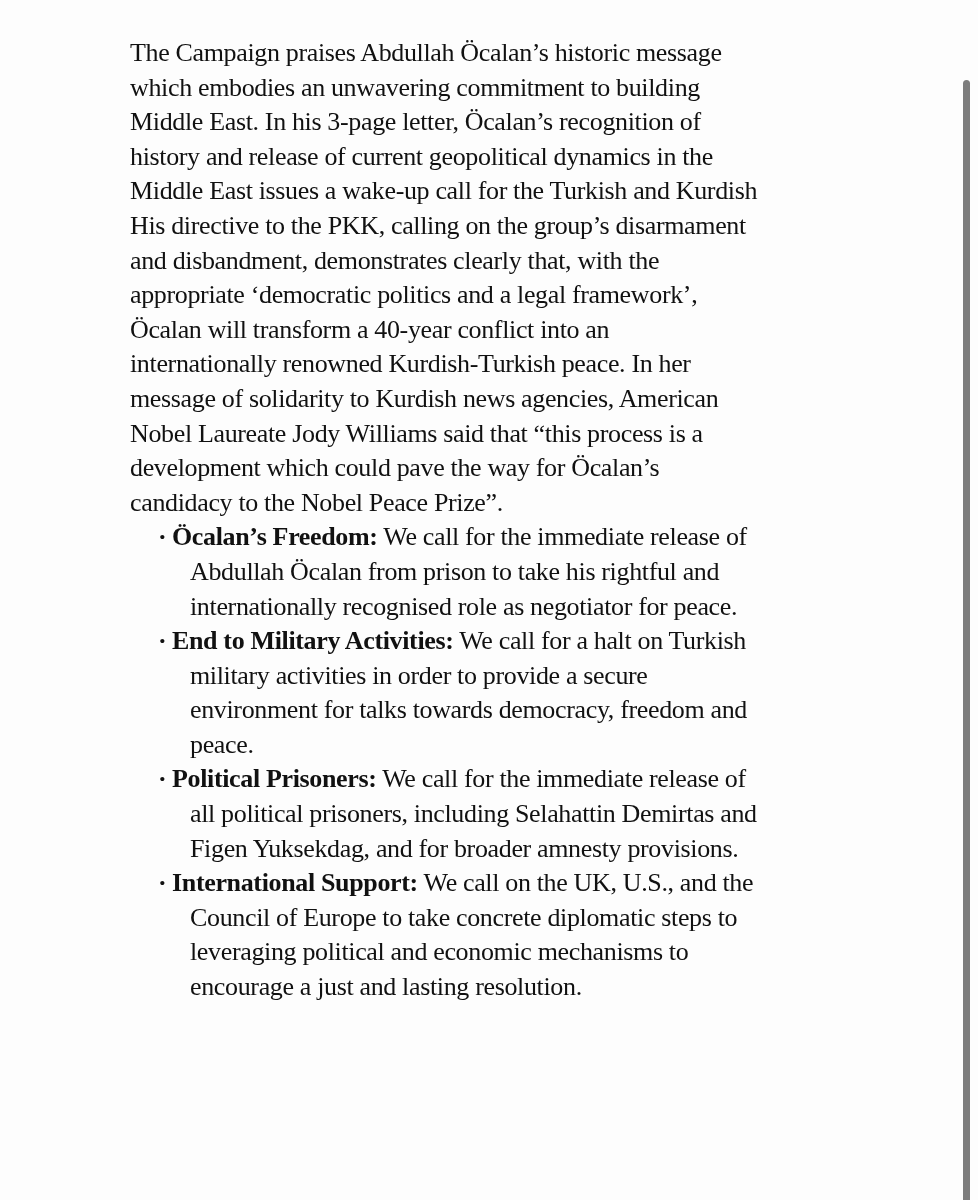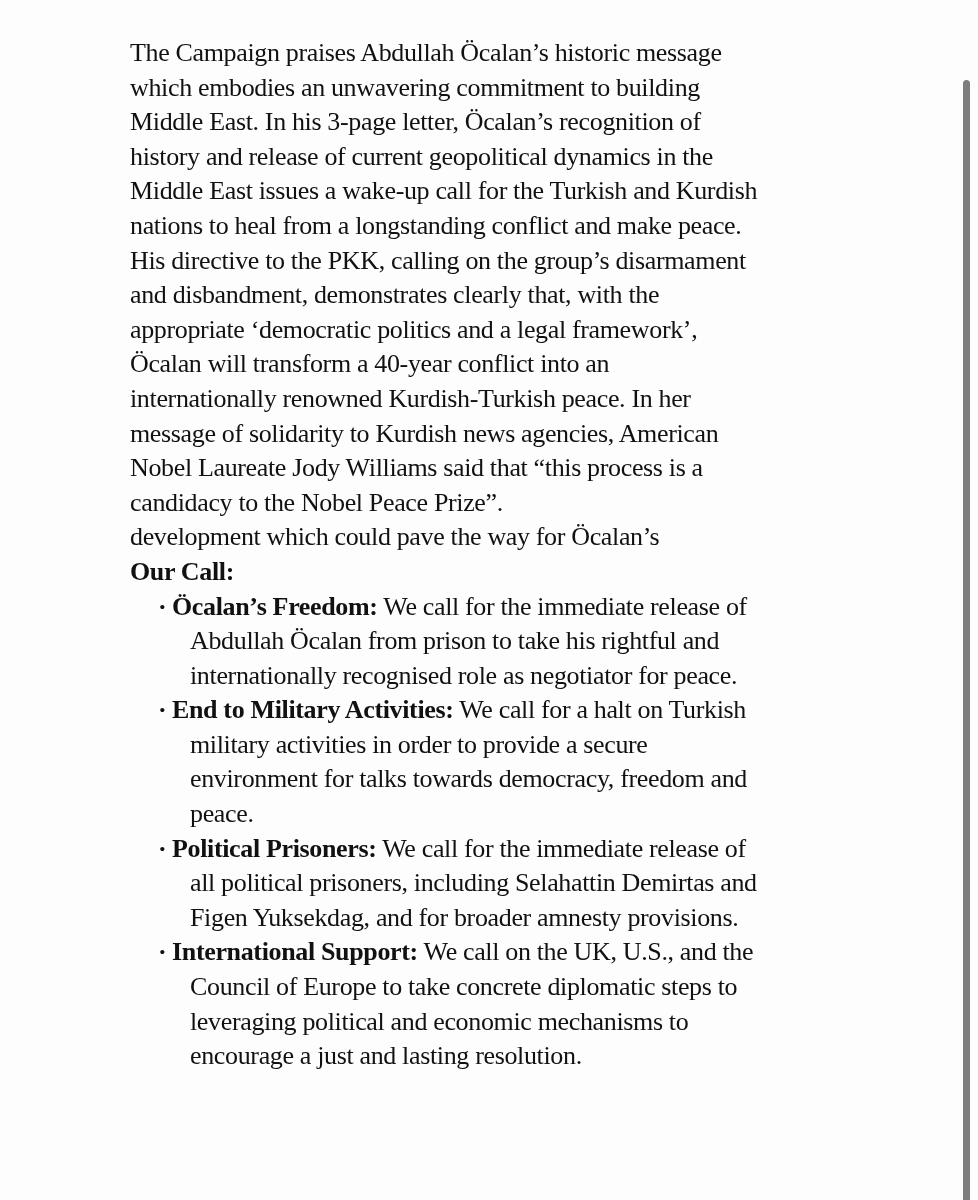--- a/index.html
+++ b/index.html
@@ -31,33 +31,31 @@
 </head>
 <body>
 
 <div class="doc">
   <div>
     <span class="line">The Campaign praises Abdullah Öcalan’s historic message</span>
     <span class="line">which embodies an unwavering commitment to building</span>
     <span class="line">Middle East. In his 3-page letter, Öcalan’s recognition of</span>
     <span class="line">history and release of current geopolitical dynamics in the</span>
     <span class="line">Middle East issues a wake-up call for the Turkish and Kurdish</span>
-    <span class="line">nations to heal from a longstanding conflict and make peace.</span>
     <span class="line">His directive to the PKK, calling on the group’s disarmament</span>
     <span class="line">and disbandment, demonstrates clearly that, with the</span>
     <span class="line">appropriate ‘democratic politics and a legal framework’,</span>
     <span class="line">Öcalan will transform a 40-year conflict into an</span>
     <span class="line">internationally renowned Kurdish-Turkish peace. In her</span>
     <span class="line">message of solidarity to Kurdish news agencies, American</span>
     <span class="line">Nobel Laureate Jody Williams said that “this process is a</span>
+    <span class="line">development which could pave the way for Öcalan’s</span>
     <span class="line">candidacy to the Nobel Peace Prize”.</span>
-    <span class="line">development which could pave the way for Öcalan’s</span>
   </div>
 
-  <div class="heading">Our Call:</div>
 
   <div>
     <div class="bullet">
       <span class="dot">·</span>
       <span class="line first"><span class="b">Öcalan’s Freedom:</span><span> We call for the immediate release of</span></span>
       <span class="line">Abdullah Öcalan from prison to take his rightful and</span>
       <span class="line">internationally recognised role as negotiator for peace.</span>
     </div>
 
     <div class="bullet">

